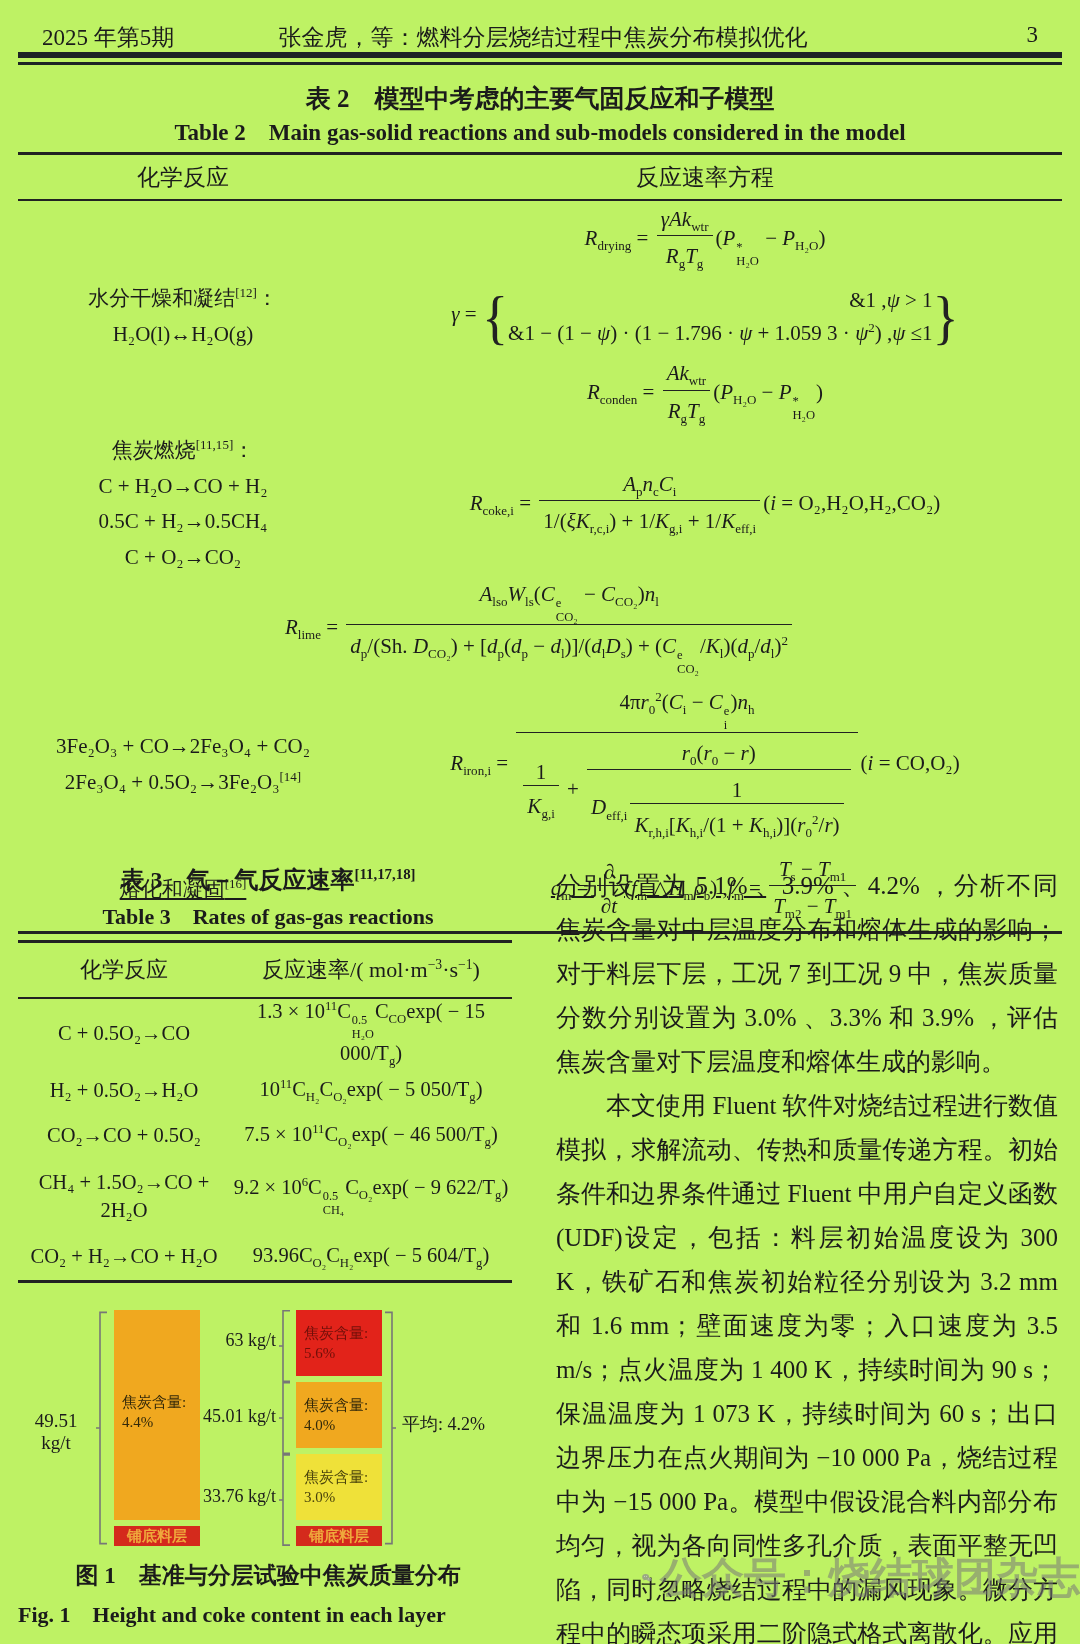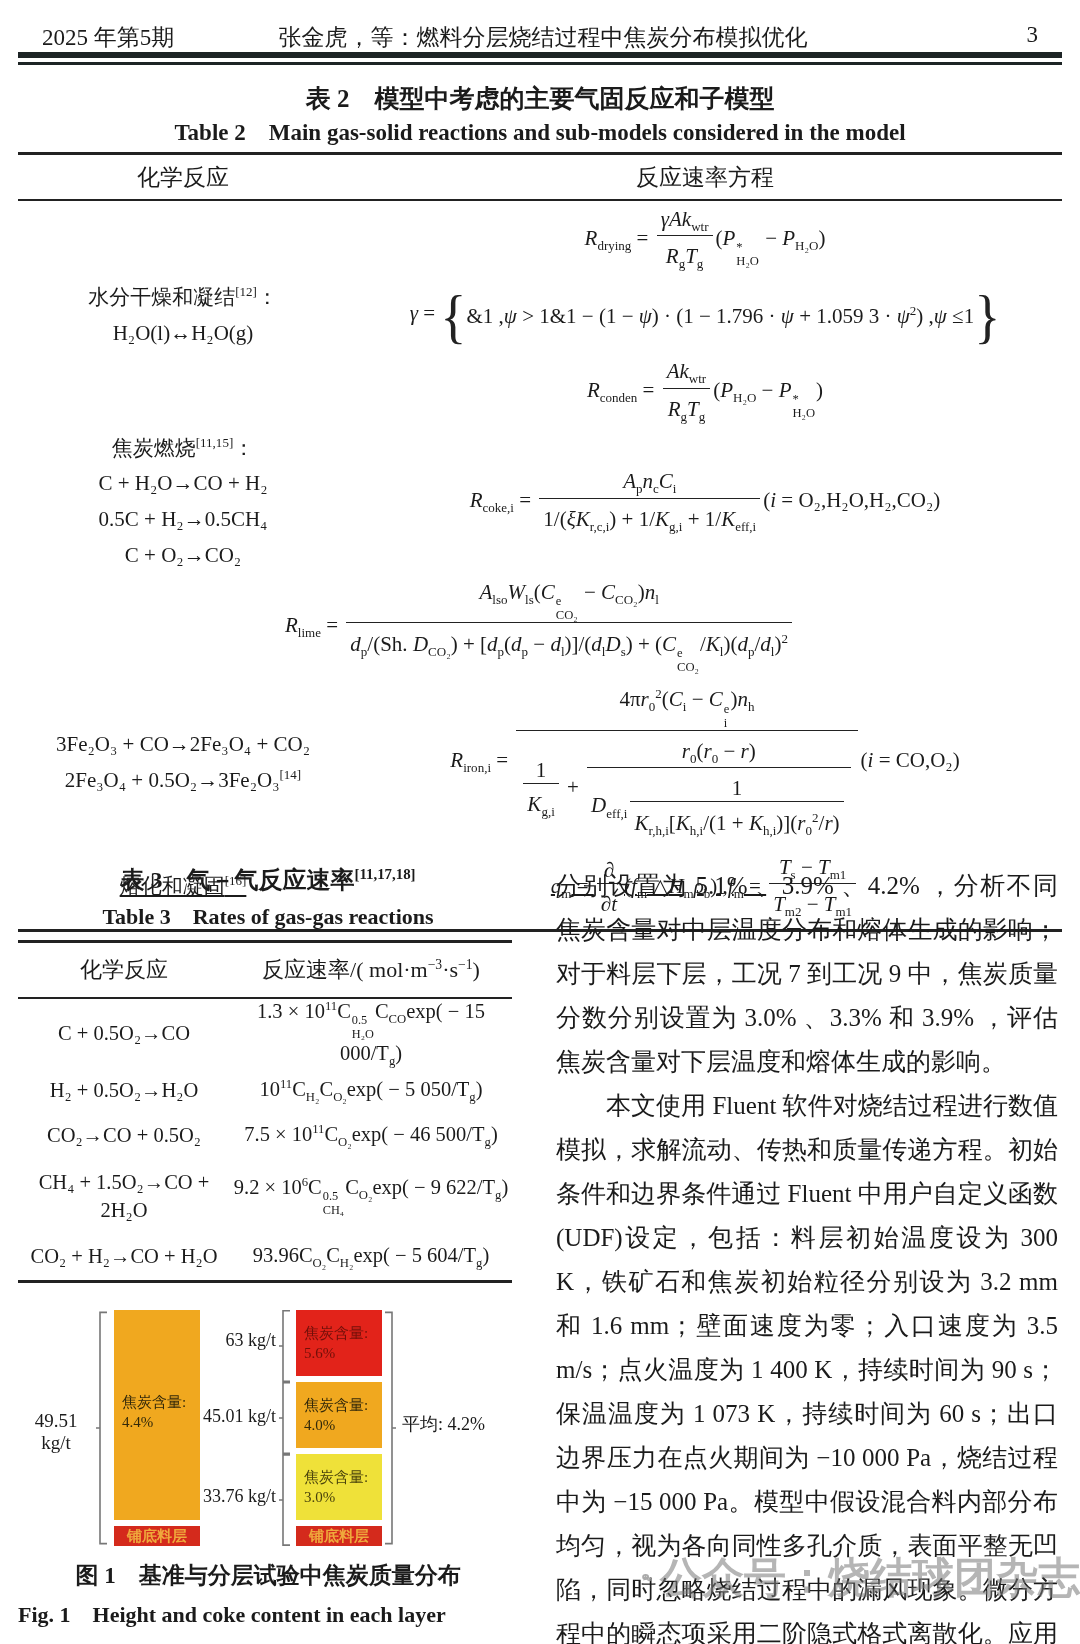--- a/index.html
+++ b/index.html
@@ -1,16 +1,16 @@
 <!DOCTYPE html>
 <html><head>
 <meta charset="utf-8">
 <style>
   html,body{margin:0;padding:0;background:#e8e8e8;}
-  .page{position:relative;width:1080px;height:1644px;background:#ffffff;overflow:hidden;
+  .page{position:relative;width:1080px;height:1644px;background:#bef264;overflow:hidden;
         font-family:"Liberation Serif","DejaVu Serif",serif;color:#1b1b1b;}
   
   .hdr{position:absolute;top:16px;left:42px;right:36px;height:38px;font-size:23px;}
   .hdr .issue{position:absolute;left:0;top:6px;}
   .hdr .runtitle{position:absolute;left:0;right:0;top:6px;text-align:center;}
   .hdr .pageno{position:absolute;right:6px;top:6px;}
   .rule1{position:absolute;top:52px;left:18px;right:18px;height:6px;background:#1d2425;}
   .rule2{position:absolute;top:62px;left:18px;right:18px;height:3px;background:#1d2425;}
   
   .t2titlecn{position:absolute;top:82px;left:0;width:100%;text-align:center;font-size:25px;font-weight:700;}
@@ -25,21 +25,21 @@
   .t2row .c2{flex:1;display:flex;flex-direction:column;align-items:center;justify-content:center;}
   .h1{min-height:192px;} .h2{min-height:142px;} .h3{min-height:94px;} .h4{min-height:146px;} .h5{min-height:84px;text-decoration:underline;}
   .eqline{margin:6px 0;text-align:center;}
   
   i{font-style:italic;}
   sub,sup{font-size:0.62em;}
   .fr{display:inline-flex;flex-direction:column;vertical-align:middle;text-align:center;margin:0 3px;}
   .fr>.nu{border-bottom:1.4px solid #222;padding:0 4px;}
   .fr>.de{padding:0 4px;margin-top:8px;}
   .ud{display:inline-flex;flex-direction:column;align-items:flex-start;vertical-align:-0.5em;font-size:0.6em;line-height:1.12;margin:0 1px;}
-  .cases{display:inline-flex;text-align:left;vertical-align:middle;line-height:1.55;}
+  .cases{display:inline-flex;flex-direction:column;text-align:right;vertical-align:middle;line-height:1.55;}
   .brace{font-size:2.6em;font-weight:300;vertical-align:middle;display:inline-block;transform:scaleY(1.1);color:#222;}
   
   .leftcol{position:absolute;top:862px;left:18px;width:500px;}
   .t3titlecn{position:absolute;top:2px;width:100%;text-align:center;font-size:24px;font-weight:700;}
   .t3titleen{position:absolute;top:40px;width:100%;text-align:center;font-size:22px;font-weight:700;}
   .table3{position:absolute;top:78px;left:0;right:6px;border-top:3px solid #222;border-bottom:3px solid #222;}
   .t3head{display:flex;height:54px;align-items:center;border-bottom:2px solid #222;font-size:22px;}
   .t3head .c1{width:212px;text-align:center;}
   .t3head .c2{flex:1;text-align:center;}
   .t3row{display:flex;align-items:center;min-height:45px;font-size:20.5px;}

